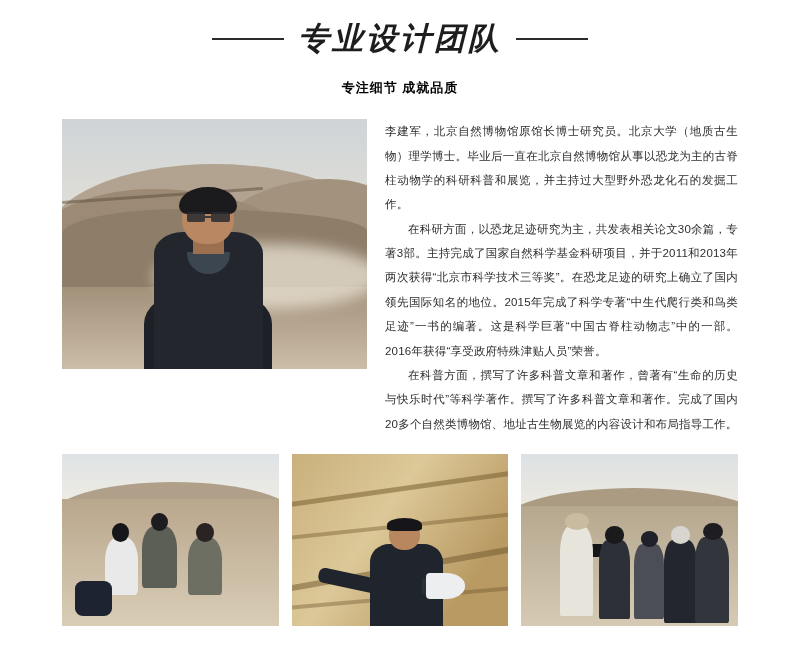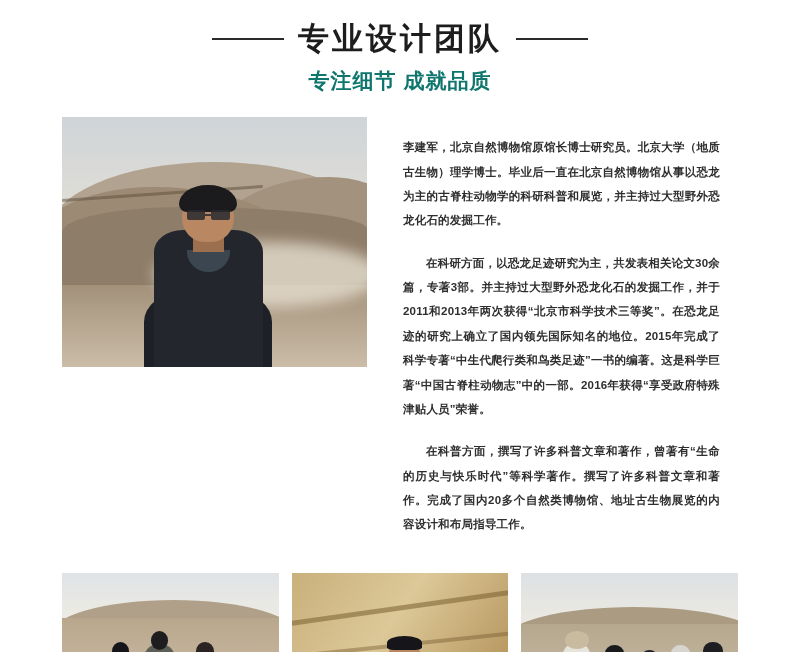--- a/index.html
+++ b/index.html
@@ -37,27 +37,28 @@
     height: 2px;
     background: #2b2b2b;
     display: block;
   }
   .main-title {
     font-size: 31px;
     font-weight: bold;
     letter-spacing: 3px;
     line-height: 1.2;
     color: #1d1d1d;
+    font-style: italic;
   }
   .sub-title {
-    margin-top: 10px;
-    font-size: 21px;
+    margin-top: 22px;
+    font-size: 13px;
     font-weight: bold;
     letter-spacing: 1px;
-    color: #0f766e;
+    color: #000000;
   }
   .tag-line {
     margin-top: 14px;
     font-size: 16.5px;
     font-weight: bold;
     letter-spacing: 0.5px;
     color: #1d1d1d;
   }
 
   
@@ -78,23 +79,22 @@
   }
   .bio-text {
     flex: 1 1 auto;
     padding-left: 18px;
     font-size: 11.5px;
     line-height: 2.12;
     color: #2e2e2e;
     letter-spacing: 0.2px;
   }
   .bio-text p {
-    margin: 18px;
+    margin: 0;
     text-align: justify;
-    font-weight: bold;
   }
   .bio-text p.indent {
     text-indent: 2em;
   }
 
   
   .photo-strip {
     margin-top: 18px;
     padding: 0 62px;
     box-sizing: border-box;
@@ -282,21 +282,21 @@
       <div class="shape p-neck"></div>
       <div class="shape p-head"></div>
       <div class="shape p-hair"></div>
       <div class="shape p-glass-l"></div>
       <div class="shape p-glass-r"></div>
       <div class="shape p-glass-bridge"></div>
     </div>
 
     <div class="bio-text">
       <p>李建军，北京自然博物馆原馆长博士研究员。北京大学（地质古生物）理学博士。毕业后一直在北京自然博物馆从事以恐龙为主的古脊柱动物学的科研科普和展览，并主持过大型野外恐龙化石的发掘工作。</p>
-      <p class="indent">在科研方面，以恐龙足迹研究为主，共发表相关论文30余篇，专著3部。并主持过大型野外恐龙化石的发掘工作，并于2011和2013年两次获得“北京市科学技术三等奖”。在恐龙足迹的研究上确立了国内领先国际知名的地位。2015年完成了科学专著“中生代爬行类和鸟类足迹”一书的编著。这是科学巨著“中国古脊柱动物志”中的一部。2016年获得“享受政府特殊津贴人员”荣誉。</p>
+      <p class="indent">在科研方面，以恐龙足迹研究为主，共发表相关论文30余篇，专著3部。主持完成了国家自然科学基金科研项目，并于2011和2013年两次获得“北京市科学技术三等奖”。在恐龙足迹的研究上确立了国内领先国际知名的地位。2015年完成了科学专著“中生代爬行类和鸟类足迹”一书的编著。这是科学巨著“中国古脊柱动物志”中的一部。2016年获得“享受政府特殊津贴人员”荣誉。</p>
       <p class="indent">在科普方面，撰写了许多科普文章和著作，曾著有“生命的历史与快乐时代”等科学著作。撰写了许多科普文章和著作。完成了国内20多个自然类博物馆、地址古生物展览的内容设计和布局指导工作。</p>
     </div>
   </div>
 
   <div class="photo-strip">
 
     <div class="strip-photo">
       <div class="sky s1-sky shape"></div>
       <div class="shape s1-hill"></div>
       <div class="ground s1-ground shape"></div>

